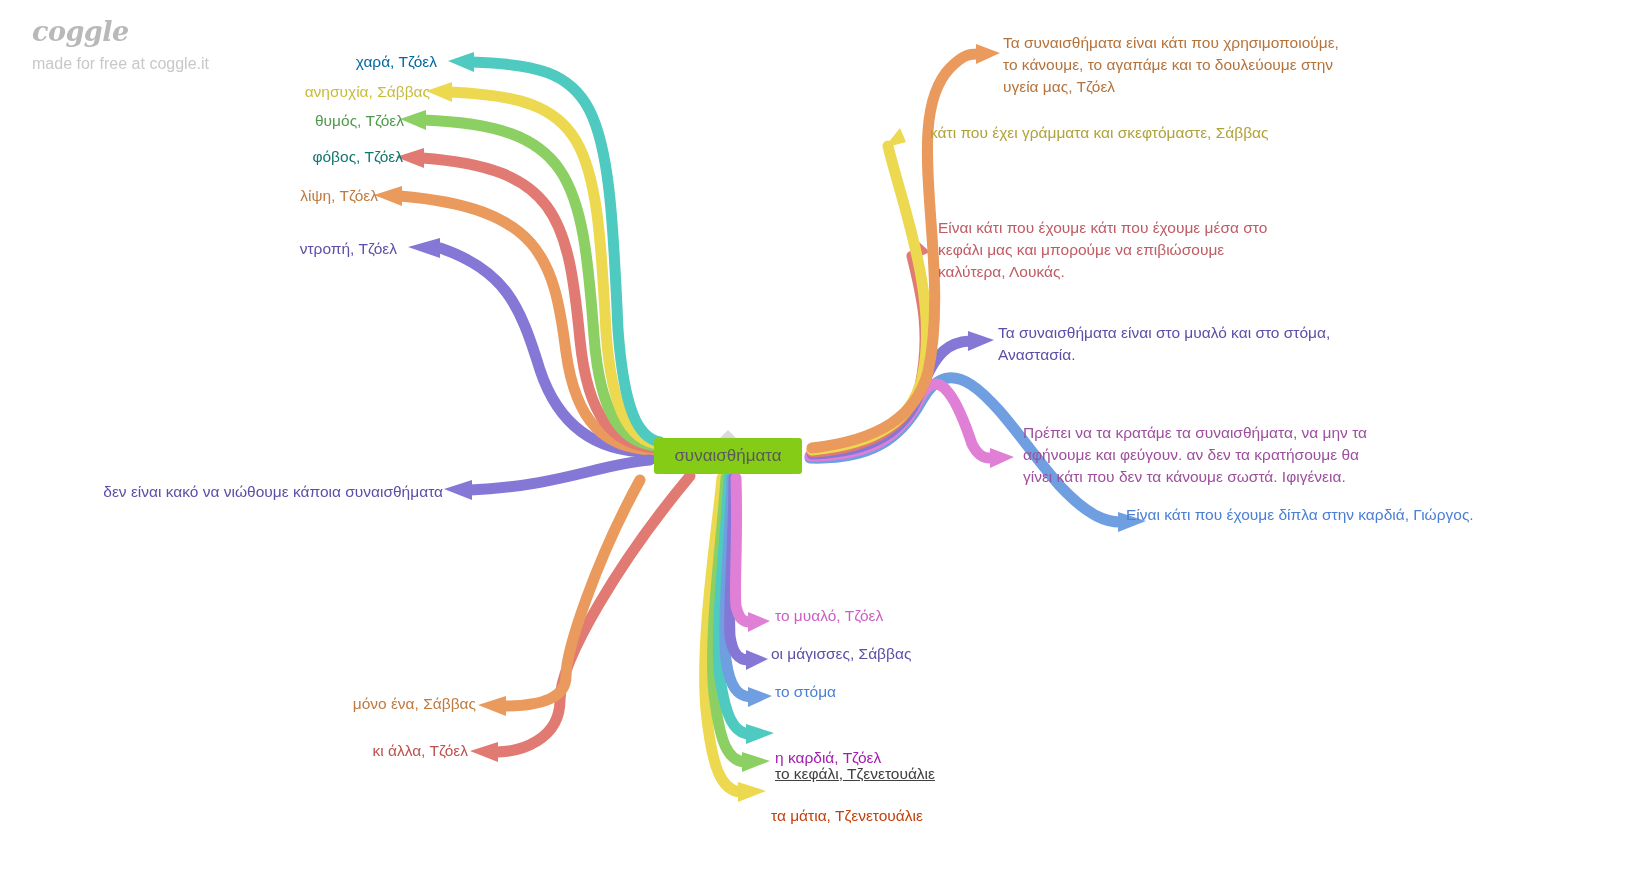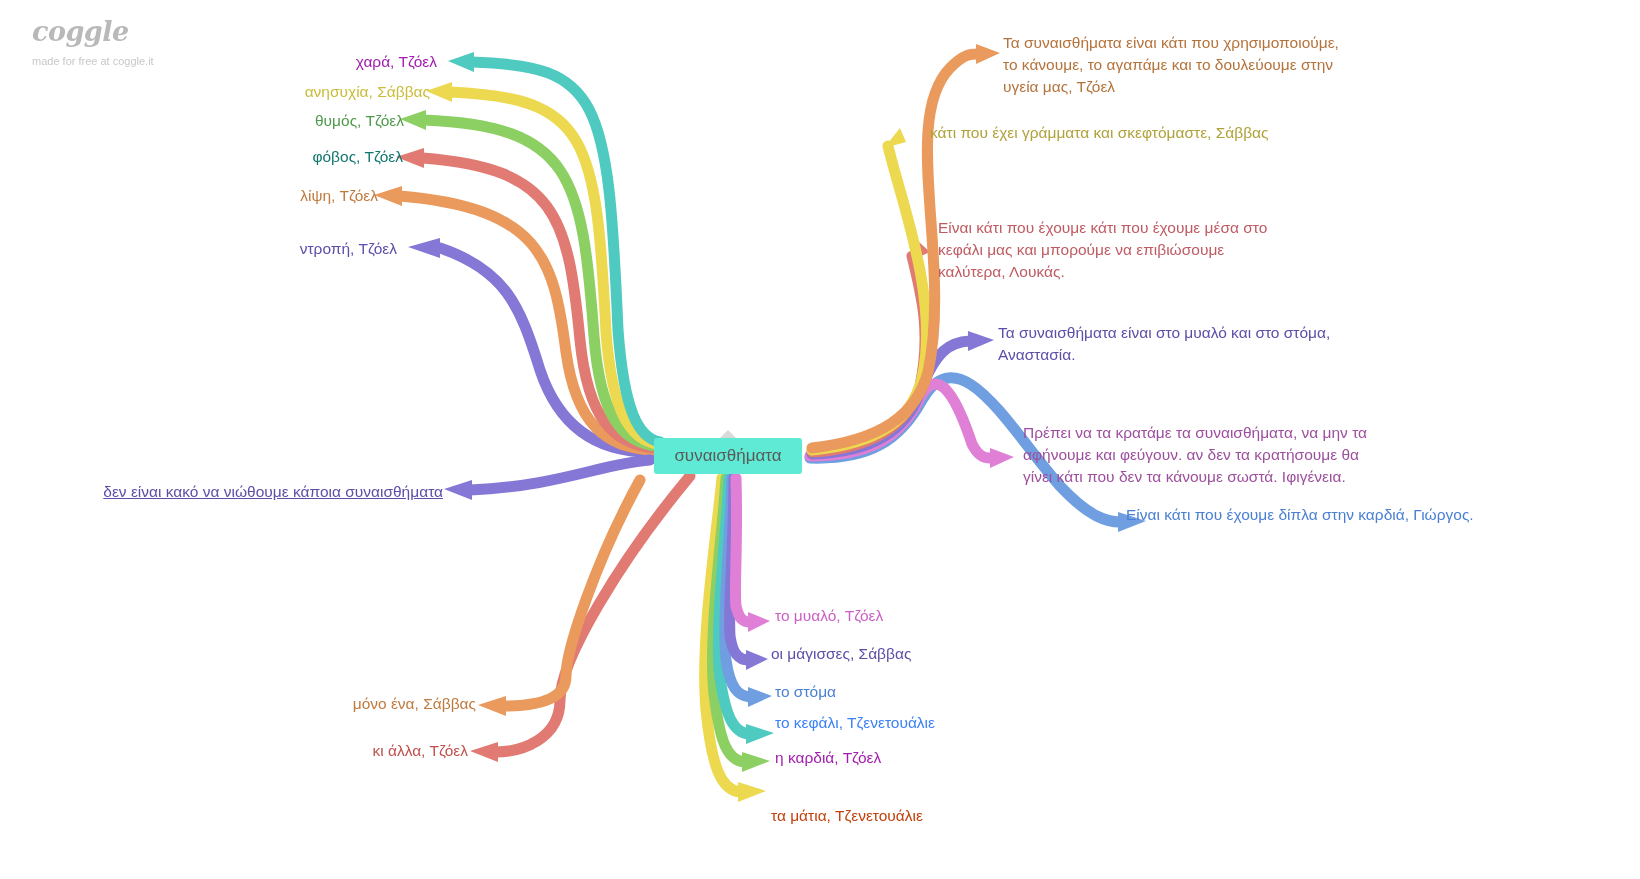--- a/index.html
+++ b/index.html
@@ -18,28 +18,28 @@
     color: #b9b9b9;
     font-family: "DejaVu Serif", serif;
     font-style: italic;
     font-size: 27px;
     letter-spacing: -0.5px;
     font-weight: 700;
   }
   .brand-sub {
     position: absolute; left: 32px; top: 55px;
     color: #c8c8c8;
-    font-size: 11px;
+    font-size: 16px;
   }
 
   .central {
     position: absolute;
     left: 654px; top: 438px;
     width: 148px; height: 36px;
-    background: #5eead4;
+    background: #84cc16;
     border-radius: 3px;
     display: flex; align-items: center; justify-content: center;
     color: #5a5a5a;
     font-size: 17px;
     z-index: 5;
   }
   .central::after {
     content: "";
     position: absolute;
     top: -8px; left: 50%;
@@ -131,42 +131,42 @@
   </svg>
 
   <div class="brand">coggle</div>
   <div class="brand-sub">made for free at coggle.it</div>
 
   <div class="central">
     <span>συναισθήματα</span>
   </div>
 
   <div id="nodes">
-      <div class="node l" style="color: #a21caf; top: 51px; right: 1203px;">χαρά, Τζόελ</div>
+      <div class="node l" style="color: #0369a1; top: 51px; right: 1203px;">χαρά, Τζόελ</div>
       <div class="node l" style="color: rgb(201, 188, 58); top: 81px; right: 1210px;">ανησυχία, Σάββας</div>
       <div class="node l" style="color: rgb(79, 154, 74); top: 110px; right: 1236px; text-align: center;">θυμός, Τζόελ</div>
       <div class="node l" style="color: #0f766e; top: 146px; right: 1237px;">φόβος, Τζόελ</div>
       <div class="node l" style="color: rgb(192, 122, 62); top: 185px; right: 1262px;">λίψη, Τζόελ</div>
       <div class="node l" style="color: rgb(91, 79, 168); top: 238px; right: 1243px;">ντροπή, Τζόελ</div>
-      <div class="node l" style="color: rgb(91, 79, 168); top: 481px; right: 1197px; text-decoration: underline;">δεν είναι κακό να νιώθουμε κάποια συναισθήματα</div>
+      <div class="node l" style="color: rgb(91, 79, 168); top: 481px; right: 1197px;">δεν είναι κακό να νιώθουμε κάποια συναισθήματα</div>
       <div class="node l" style="color: rgb(192, 122, 62); top: 693px; right: 1164px;">μόνο ένα, Σάββας</div>
       <div class="node l" style="color: rgb(192, 80, 77); top: 740px; right: 1172px;">κι άλλα, Τζόελ</div>
       <div class="node r" style="color: rgb(181, 115, 60); top: 32px; left: 1003px;">Τα συναισθήματα είναι κάτι που χρησιμοποιούμε,
 το κάνουμε, το αγαπάμε και το δουλεύουμε στην
 υγεία μας, Τζόελ</div>
       <div class="node r" style="color: rgb(176, 162, 58); top: 122px; left: 930px;">κάτι που έχει γράμματα και σκεφτόμαστε, Σάββας</div>
       <div class="node r" style="color: rgb(192, 91, 99); top: 217px; left: 938px;">Είναι κάτι που έχουμε κάτι που έχουμε μέσα στο
 κεφάλι μας και μπορούμε να επιβιώσουμε
 καλύτερα, Λουκάς.</div>
       <div class="node r" style="color: rgb(91, 79, 168); top: 322px; left: 998px;">Τα συναισθήματα είναι στο μυαλό και στο στόμα,
 Αναστασία.</div>
       <div class="node r" style="color: rgb(157, 79, 157); top: 422px; left: 1023px;">Πρέπει να τα κρατάμε τα συναισθήματα, να μην τα
 αφήνουμε και φεύγουν. αν δεν τα κρατήσουμε θα
 γίνει κάτι που δεν τα κάνουμε σωστά. Ιφιγένεια.</div>
       <div class="node r" style="color: rgb(74, 127, 212); top: 504px; left: 1126px;">Είναι κάτι που έχουμε δίπλα στην καρδιά, Γιώργος.</div>
       <div class="node r" style="color: rgb(204, 95, 196); top: 605px; left: 775px;">το μυαλό, Τζόελ</div>
       <div class="node r" style="color: rgb(91, 79, 168); top: 643px; left: 771px;">οι μάγισσες, Σάββας</div>
       <div class="node r" style="color: rgb(74, 127, 212); top: 681px; left: 775px;">το στόμα</div>
-      <div class="node r" style="color: #3b82f6; top: 712px; left: 775px;">το κεφάλι, Τζενετουάλιε</div>
+      <div class="node r" style="color: #404040; top: 763px; left: 775px; text-decoration: underline;">το κεφάλι, Τζενετουάλιε</div>
       <div class="node r" style="color: #a21caf; top: 747px; left: 775px;">η καρδιά, Τζόελ</div>
       <div class="node r" style="color: #c2410c; top: 805px; left: 771px;">τα μάτια, Τζενετουάλιε</div>
     </div>
 </div>
 
 </body></html>

